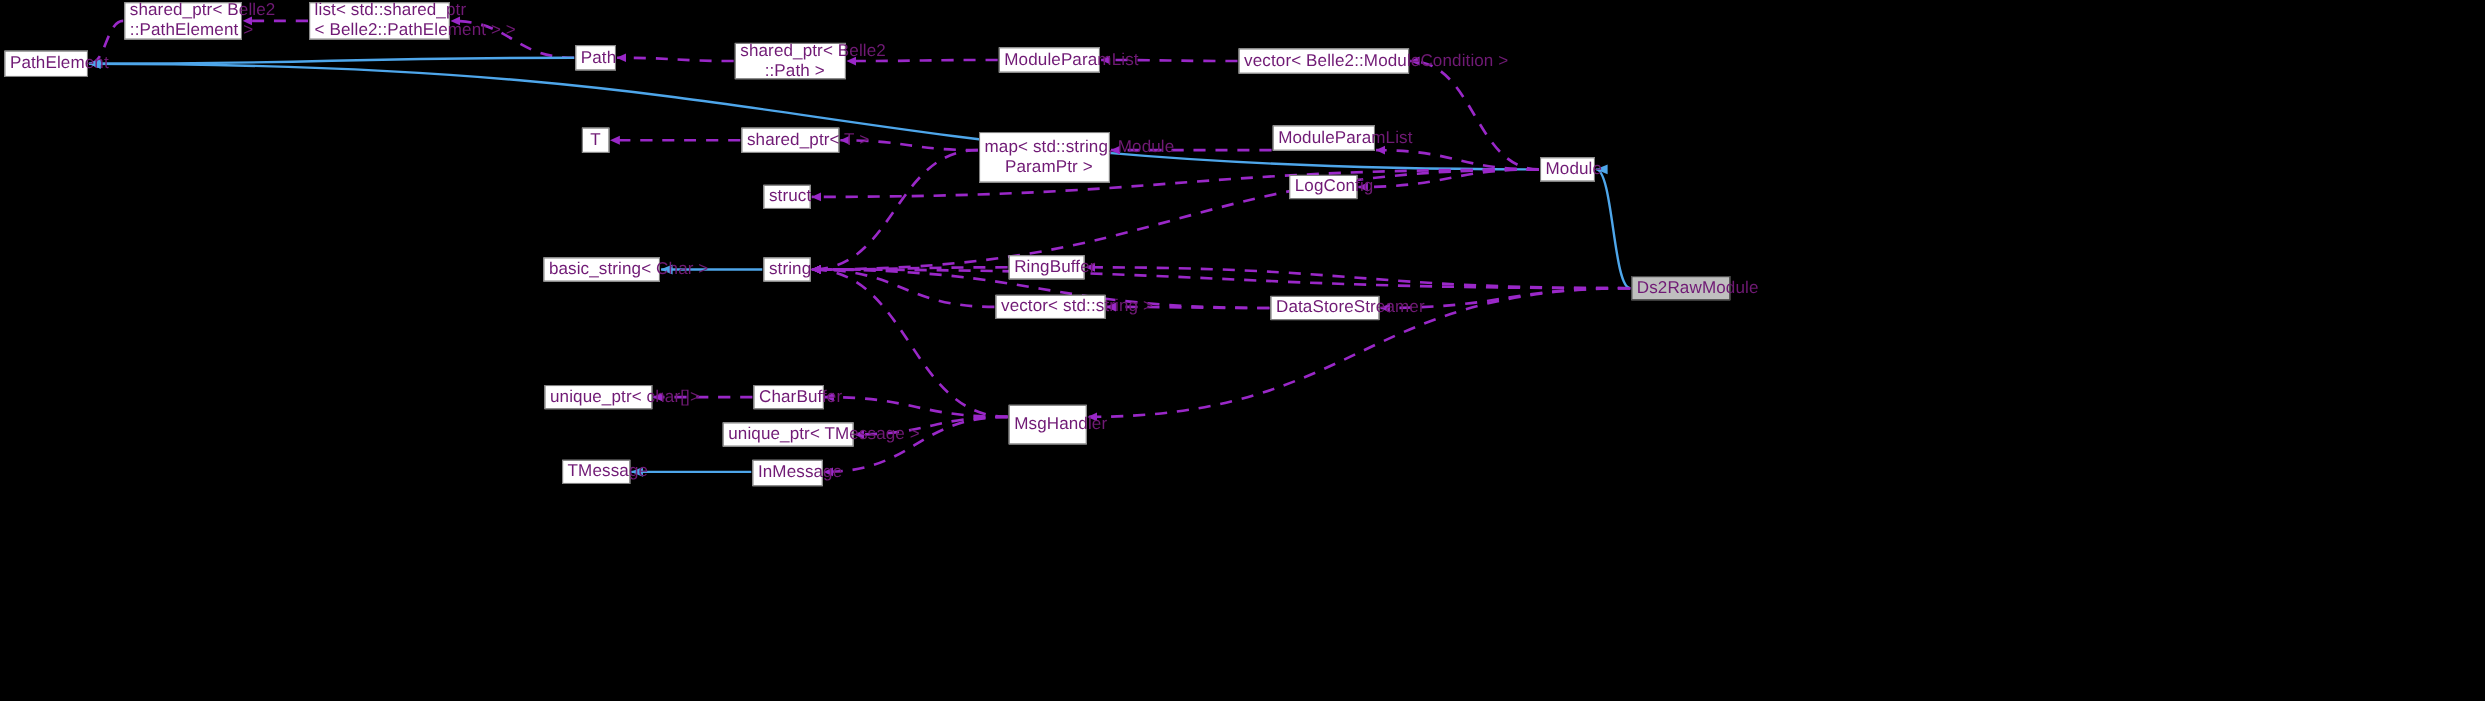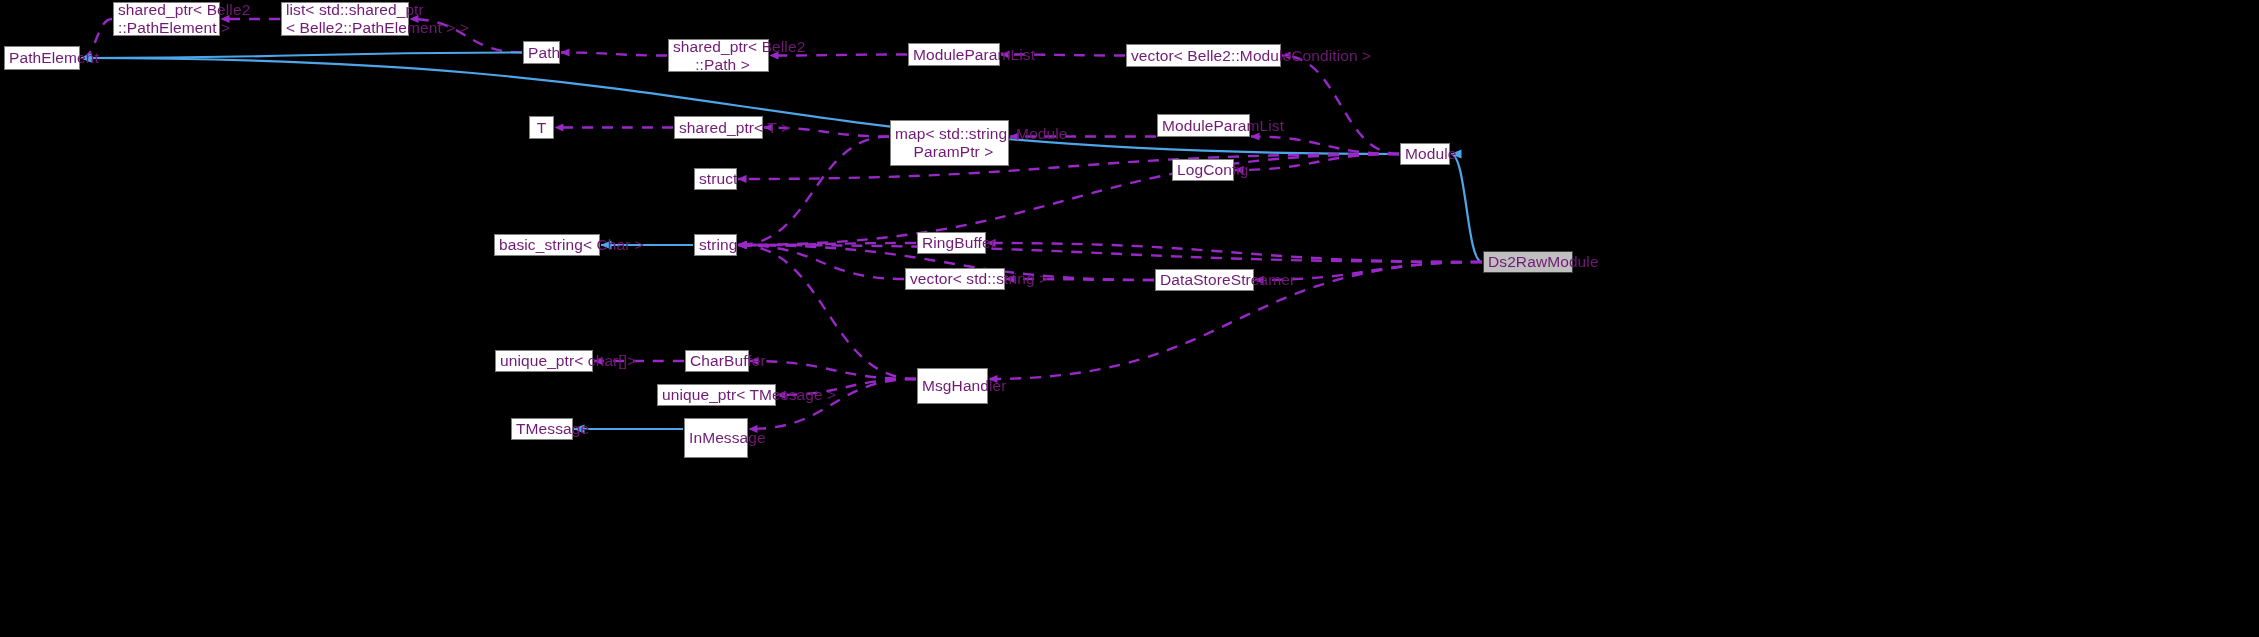--- a/index.html
+++ b/index.html
@@ -129,15 +129,15 @@
       <div class="node" style="left: 694px; top: 234px; width: 43px; height: 22px;"><span class="node-label">string</span></div>
       <div class="node" style="left: 917px; top: 232px; width: 69px; height: 22px;"><span class="node-label">RingBuffer</span></div>
       <div class="node" style="left: 905px; top: 268px; width: 100px; height: 22px;"><span class="node-label">vector&lt; std::string &gt;</span></div>
       <div class="node" style="left: 1155px; top: 269px; width: 99px; height: 22px;"><span class="node-label">DataStoreStreamer</span></div>
       <div class="node focus" style="left: 1483px; top: 251px; width: 90px; height: 22px;"><span class="node-label">Ds2RawModule</span></div>
       <div class="node" style="left: 495px; top: 350px; width: 98px; height: 22px;"><span class="node-label">unique_ptr&lt; char[]&gt;</span></div>
       <div class="node" style="left: 685px; top: 350px; width: 64px; height: 22px;"><span class="node-label">CharBuffer</span></div>
       <div class="node" style="left: 657px; top: 384px; width: 119px; height: 22px;"><span class="node-label">unique_ptr&lt; TMessage &gt;</span></div>
       <div class="node" style="left: 917px; top: 368px; width: 71px; height: 36px;"><span class="node-label">MsgHandler</span></div>
       <div class="node" style="left: 511px; top: 418px; width: 62px; height: 22px;"><span class="node-label">TMessage</span></div>
-      <div class="node" style="left: 684px; top: 418px; width: 64px; height: 40px;"><span class="node-label">InMessage</span></div>
+      <div class="node" style="left: 684px; top: 418px; width: 64px; height: 24px;"><span class="node-label">InMessage</span></div>
     </div>
 </div>
 
 </body></html>

